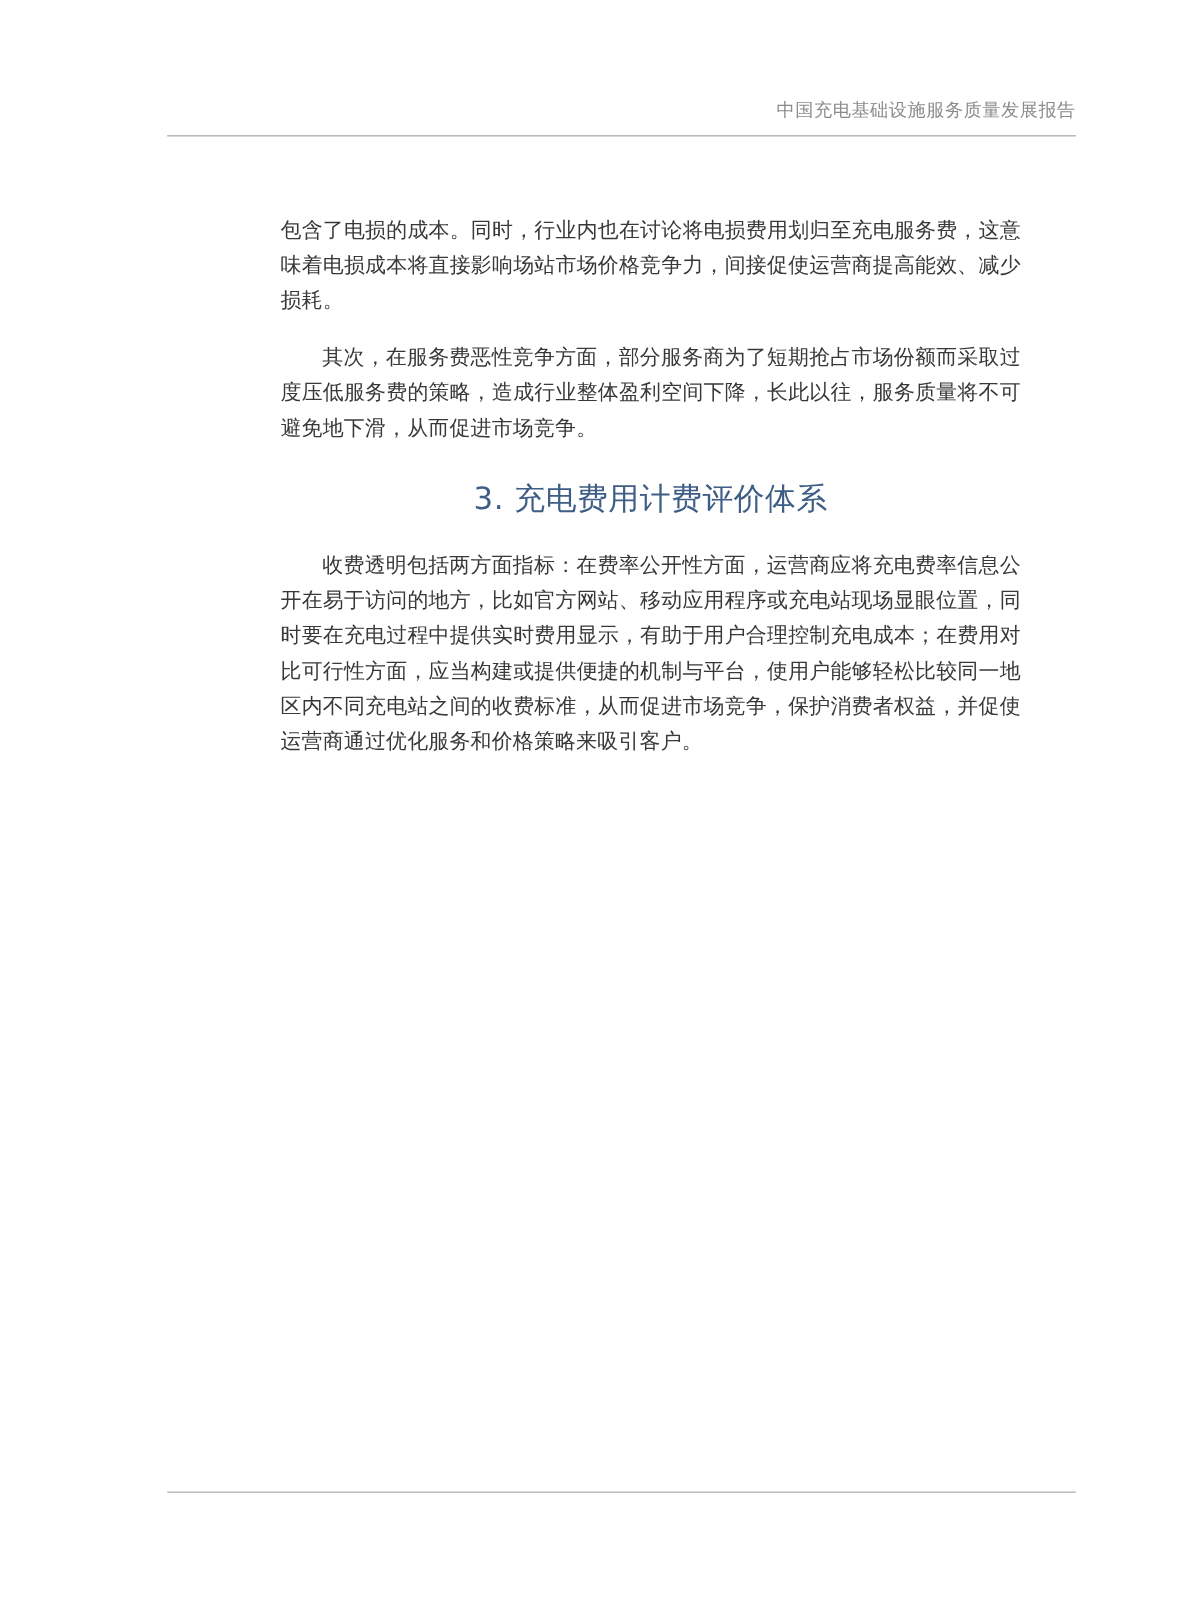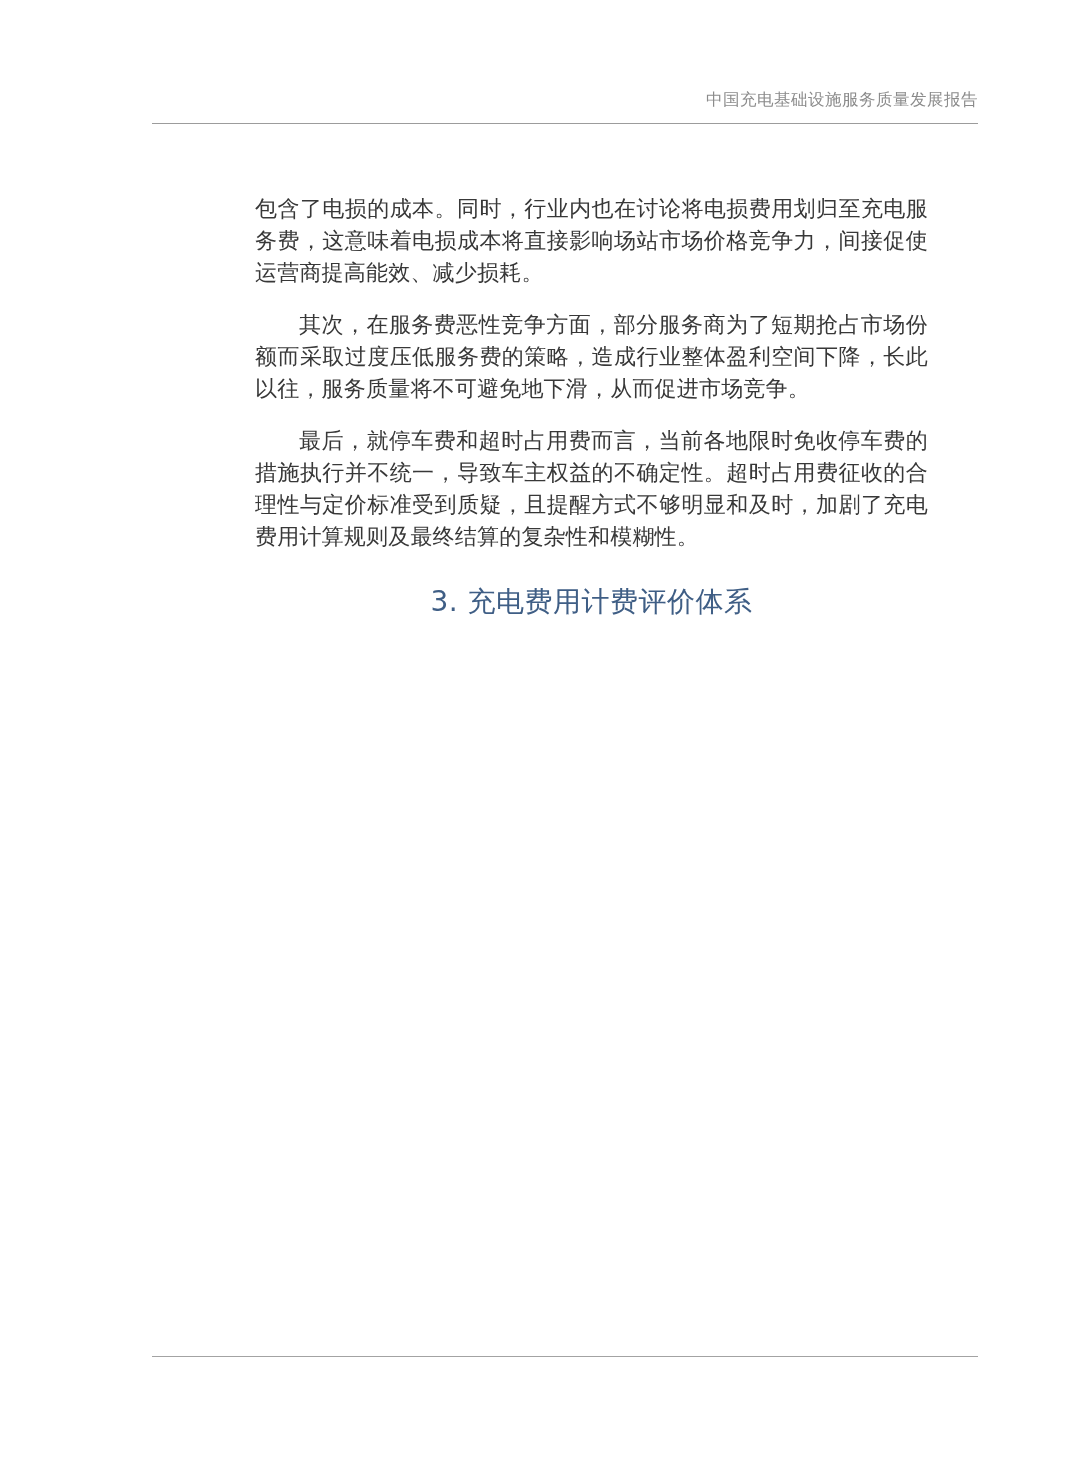--- a/index.html
+++ b/index.html
@@ -36,21 +36,21 @@
   }
   
   .content {
     position: absolute;
     top: 193px;
     left: 255px;
     width: 673px;
   }
   .para {
     margin: 0 0 20px 0;
-    font-size: 22px;
+    font-size: 19px;
     line-height: 32px;
     color: #383838;
     text-align: justify;
     text-indent: 2em;
     letter-spacing: 0.2px;
   }
   .para.no-indent {
     text-indent: 0;
   }
   .section-heading {
@@ -90,24 +90,24 @@
 <body>
 
 <div class="page">
 
   <div class="header-title">中国充电基础设施服务质量发展报告</div>
   <div class="header-rule"></div>
 
   <main class="content">
     <p class="para no-indent">包含了电损的成本。同时，行业内也在讨论将电损费用划归至充电服务费，这意味着电损成本将直接影响场站市场价格竞争力，间接促使运营商提高能效、减少损耗。</p>
     <p class="para">其次，在服务费恶性竞争方面，部分服务商为了短期抢占市场份额而采取过度压低服务费的策略，造成行业整体盈利空间下降，长此以往，服务质量将不可避免地下滑，从而促进市场竞争。</p>
-    <p class="para">最后，就停车费和超时占用费而言，当前各地限时免收停车费的措施执行并不统一，导致车主权益的不确定性。超时占用费征收的合理性与定价标准受到质疑，且提醒方式不够明显和及时，加剧了充电费用计算规则及最终结算的复杂性和模糊性。</p>
 
     <h2 class="section-heading">3. 充电费用计费评价体系</h2>
 
+    <p class="para">收费透明包括两方面指标：在费率公开性方面，运营商应将充电费率信息公开在易于访问的地方，比如官方网站、移动应用程序或充电站现场显眼位置，同时要在充电过程中提供实时费用显示，有助于用户合理控制充电成本；在费用对比可行性方面，应当构建或提供便捷的机制与平台，使用户能够轻松比较同一地区内不同充电站之间的收费标准，从而促进市场竞争，保护消费者权益，并促使运营商通过优化服务和价格策略来吸引客户。</p>
   </main>
 
   <div class="footer-rule"></div>
   <div class="footer-text">
     <span>EV100PLUS</span><span class="sep">·</span><span>41</span>
   </div>
 
 </div>
 
 </body></html>

